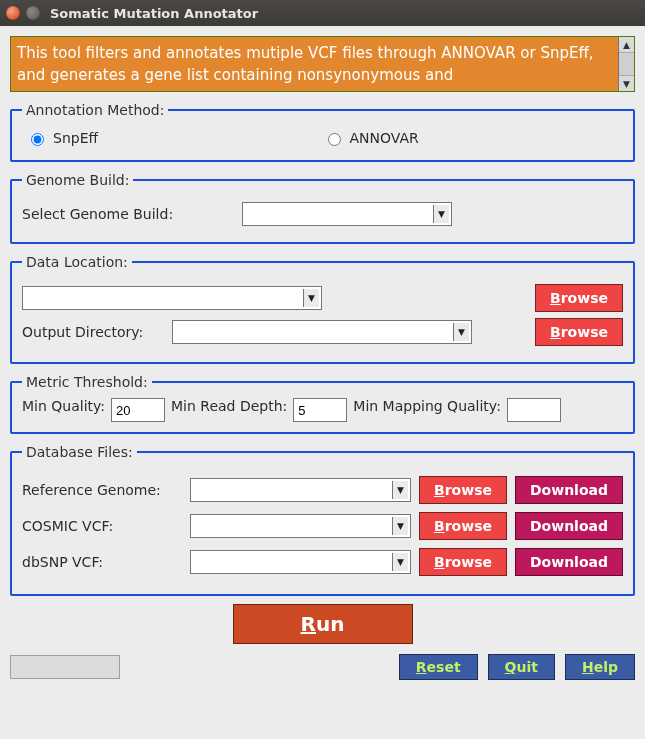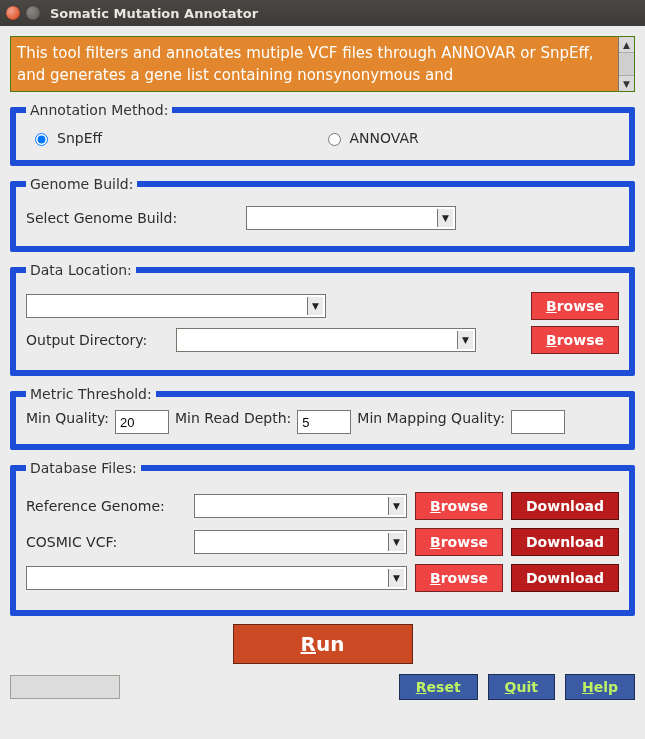--- a/index.html
+++ b/index.html
@@ -59,21 +59,21 @@
     width: 100%; height: 16px;
     background: #dadada;
     display: flex; align-items: center; justify-content: center;
     font-size: 9px; color: #333;
     border-bottom: 1px solid #aaa;
   }
   .vscroll .arrow.bottom { border-top: 1px solid #aaa; border-bottom: none; }
   .vscroll .thumb { flex: 1; background: #cfcfcf; margin: 0; }
 
   fieldset.group {
-    border: 6px solid #1d4ed8;
+    border: 2px solid #1d4ed8;
     border-radius: 2px;
     margin: 10px 0 8px 0;
     padding: 8px 10px 10px 10px;
   }
   fieldset.group > legend {
     padding: 0 4px;
     font-size: 14px;
     color: #333;
   }
 
@@ -107,21 +107,21 @@
 
   .btn {
     display: inline-flex; align-items: center; justify-content: center;
     height: 28px; padding: 0 14px;
     font-size: 14px; font-weight: bold;
     border: 1px solid rgba(0,0,0,.5);
     cursor: pointer;
     white-space: nowrap;
   }
   .btn.gray  { background: #ef4444; color: #fff; }
-  .btn.teal  { background: #b91c1c; color: #fff; }
+  .btn.teal  { background: #be185d; color: #fff; }
   .btn.purple{ background: #7b5b99; color: #fff; font-size: 15px; height: 32px; padding: 0 18px; }
   .btn.run   { background: #cc4a23; color: #fff; font-size: 20px; height: 40px; width: 180px; }
   .btn.blue  { background: #3b5ca5; color: #bef264; height: 26px; padding: 0 16px; }
   .btn .ul { text-decoration: underline; }
 
   .metric-row { display: flex; align-items: flex-start; gap: 6px; flex-wrap: nowrap; }
   .metric-row .textin { width: 54px; }
 
   .center { display: flex; justify-content: center; margin-top: 10px; }
 
@@ -247,20 +247,21 @@
       </span>
       <span class="btn gray">
           <span><span class="ul">B</span>rowse</span>
         </span>
       <span class="btn teal">
           <span>Download</span>
         </span>
     </div>
 
     <div class="dbrow">
+      <span class="lbl">dbSNP VCF:</span>
       <span class="combo">
         <span></span>
         <span class="caret">▼</span>
       </span>
       <span class="btn gray">
           <span><span class="ul">B</span>rowse</span>
         </span>
       <span class="btn teal">
           <span>Download</span>
         </span>

